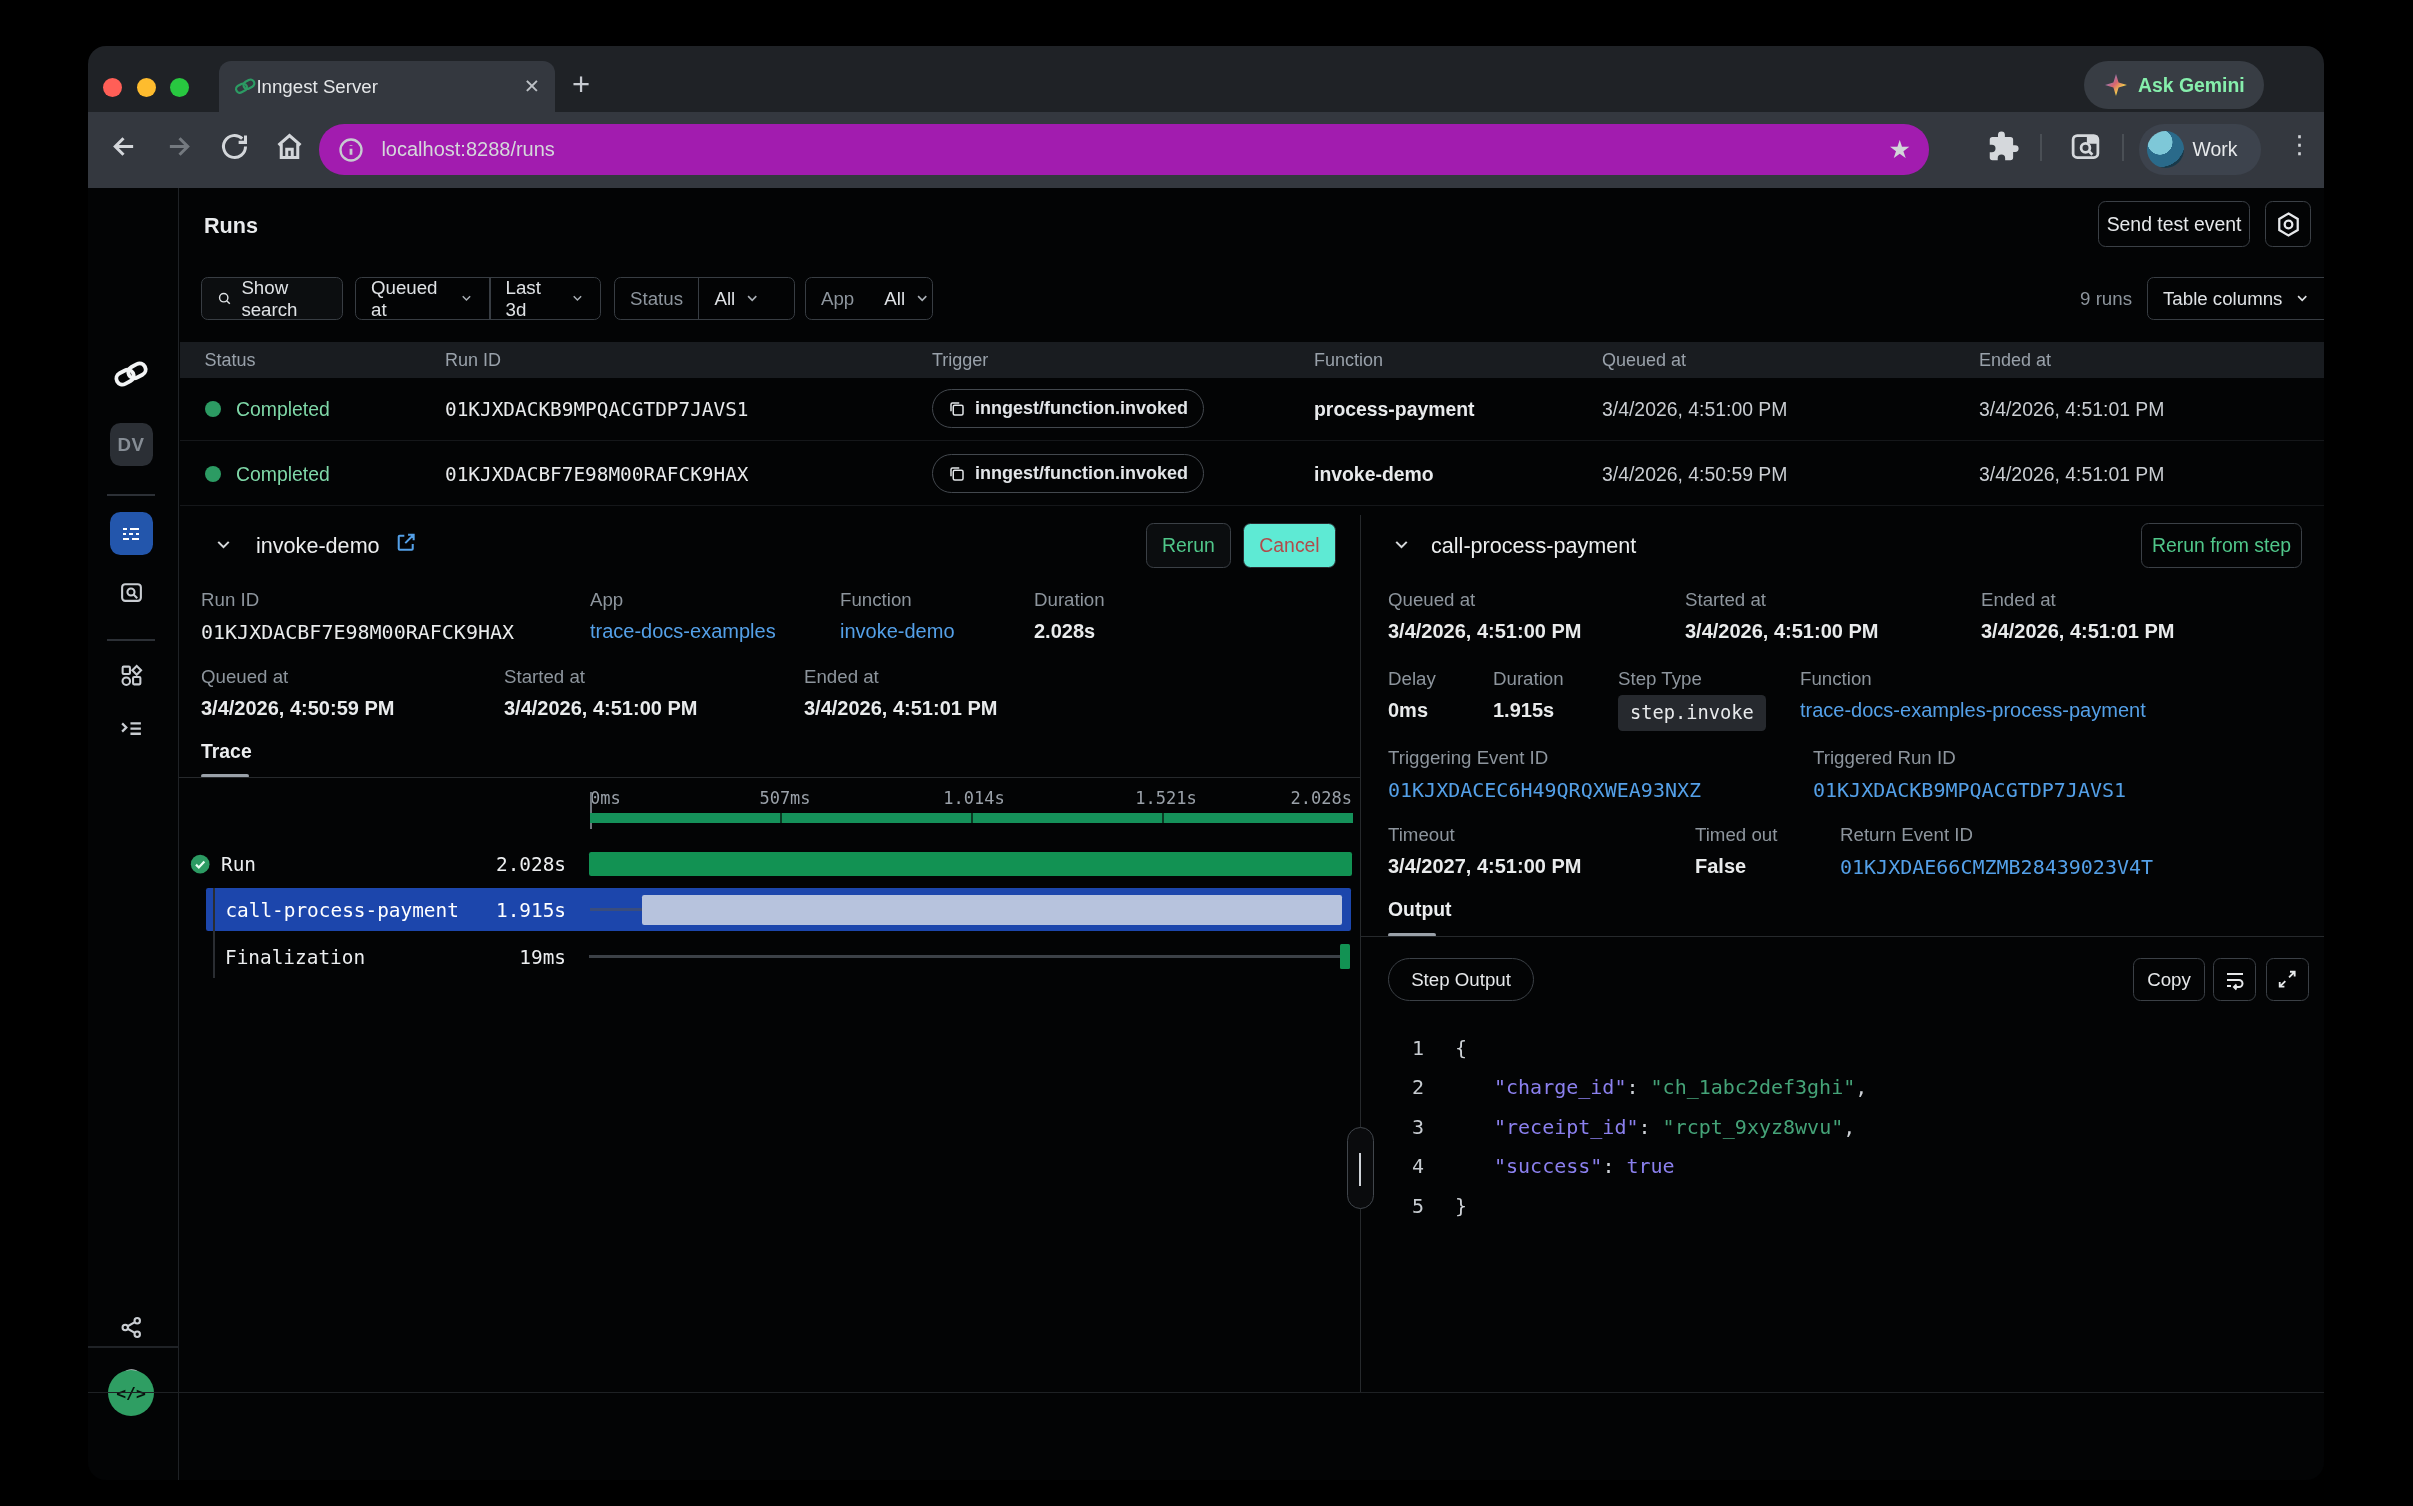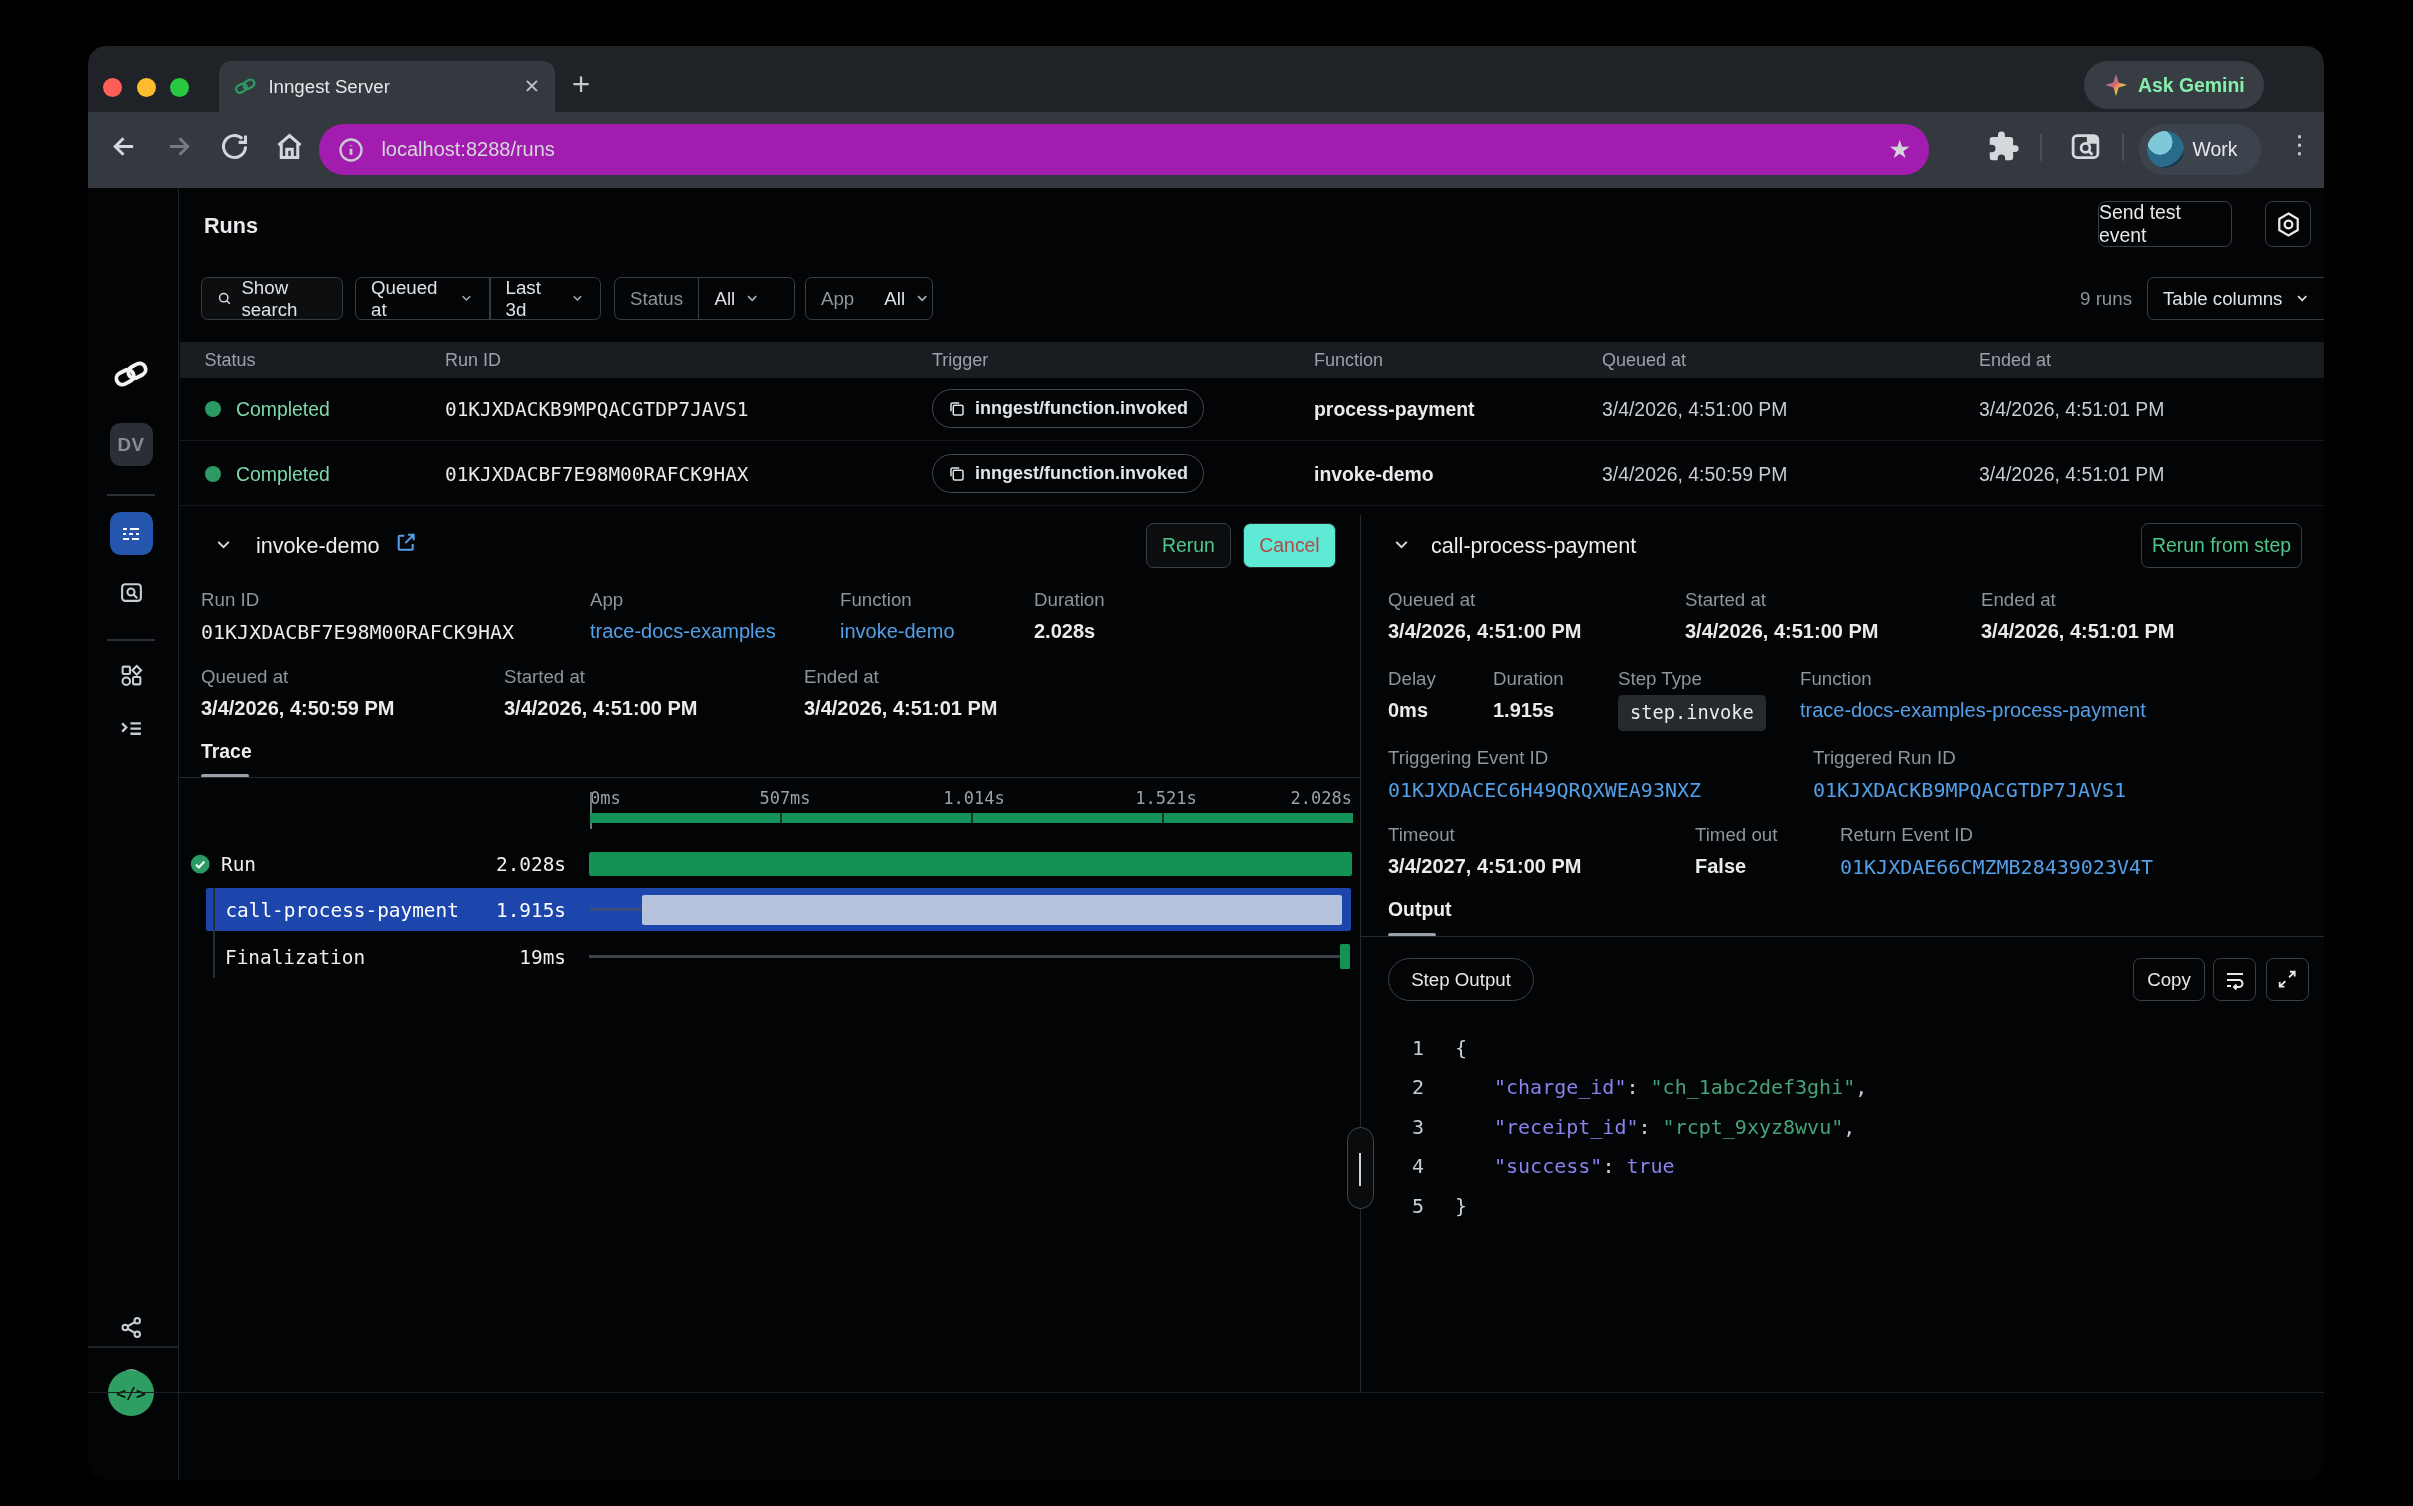--- a/index.html
+++ b/index.html
@@ -6,21 +6,21 @@
   html,body { background:#000; width:2413px; height:1506px; font-family:"Liberation Sans", sans-serif; }
   .abs { position:absolute; }
   .window {
     position:absolute; left:88px; top:46px; width:2236px; height:1434px;
     border-radius:18px; overflow:hidden; background:#040506;
   }
   
   .tabstrip { position:absolute; left:0; top:0; width:100%; height:66px; background:#1f2226; }
   .traffic { position:absolute; top:32px; width:19.4px; height:19.4px; border-radius:50%; }
   .tab { position:absolute; left:131px; top:15px; width:336px; height:51px; background:#34383f; border-radius:12px 12px 0 0; display:flex; align-items:center; padding:0 15px; }
-  .tab-title { color:#e5e7e9; font-size:18.7px; margin-left:12px; flex:1; white-space:nowrap; }
+  .tab-title { color:#e5e7e9; font-size:18.7px; flex:1; white-space:nowrap; }
   .tab-close { color:#bdc1c6; font-size:19.4px; margin-left:9px; }
   .newtab { position:absolute; left:484px; top:22.4px; color:#c6cad0; font-size:31px; font-weight:300; line-height:33px; }
   .gemini { position:absolute; right:60px; top:15px; height:48px; padding:0 19.4px; background:#383d44; border-radius:24px; display:flex; align-items:center; gap:10.4px; }
   .gemini span { color:#86efac; font-size:19.4px; font-weight:600; }
   .toolbar { position:absolute; left:0; top:66px; width:100%; height:76px; background:#34383f; display:flex; align-items:center; }
   .tbicon { position:absolute; top:84px; width:33px; height:33px; color:#d3d6da; }
   .urlpill { position:absolute; left:231px; top:78px; width:1610px; height:51px; background:#a21caf; border-radius:25px; display:flex; align-items:center; padding:12px 18px; }
   .urltext { color:#d5d8db; font-size:20px; margin-left:16.4px; flex:1; }
   .sep { position:absolute; top:88px; width:1.5px; height:27px; background:#4a4f55; }
   .profile { position:absolute; left:2051px; top:78px; width:122px; height:51px; background:#3d434d; border-radius:25px; display:flex; align-items:center; padding:0 7.5px; gap:9px; }
@@ -205,21 +205,21 @@
     <svg width="27" height="27" viewBox="0 0 24 24" fill="none" stroke="#c9cdd2" stroke-width="2">
       <circle cx="12" cy="12" r="9"></circle>
       <path d="M9.6 9.2a2.6 2.6 0 1 1 3.6 2.9c-.8.4-1.2.9-1.2 1.9"></path>
         <circle cx="12" cy="16.8" r="0.6" fill="#c9cdd2"></circle>
     </svg>
   </div>
   <div class="sb-div" style="top:1300px; left:0; width:91px; background:#1f2226;"></div>
   <div class="green-btn" style="top:1324px;">&lt;/&gt;</div>
 
   <div class="page-title">Runs</div>
-  <div class="btn abs" style="left:2010px; top:155px; width:134px; height:46px;">Send test event</div>
+  <div class="btn abs" style="left:2010px; top:155px; width:152px; height:46px;">Send test event</div>
   <div class="btn abs icon-btn" style="left:2177px; top:155px; width:46px; height:46px;">
     <svg width="27" height="27" viewBox="0 0 24 24" fill="none" stroke="#e6e8ea" stroke-width="2">
       <path d="M12 2.2l8.2 4.9v9.8L12 21.8l-8.2-4.9V7.1z"></path>
         <circle cx="12" cy="12" r="3.4"></circle>
     </svg>
   </div>
 
   <div class="filter-group" style="left:113px; width:142px; background:#0c0e10;">
     <div class="fg-seg">
       <svg class="caret" style="width:19.4px;height:19.4px;" viewBox="0 0 24 24" fill="none" stroke="#dfe2e5" stroke-width="2.2">

